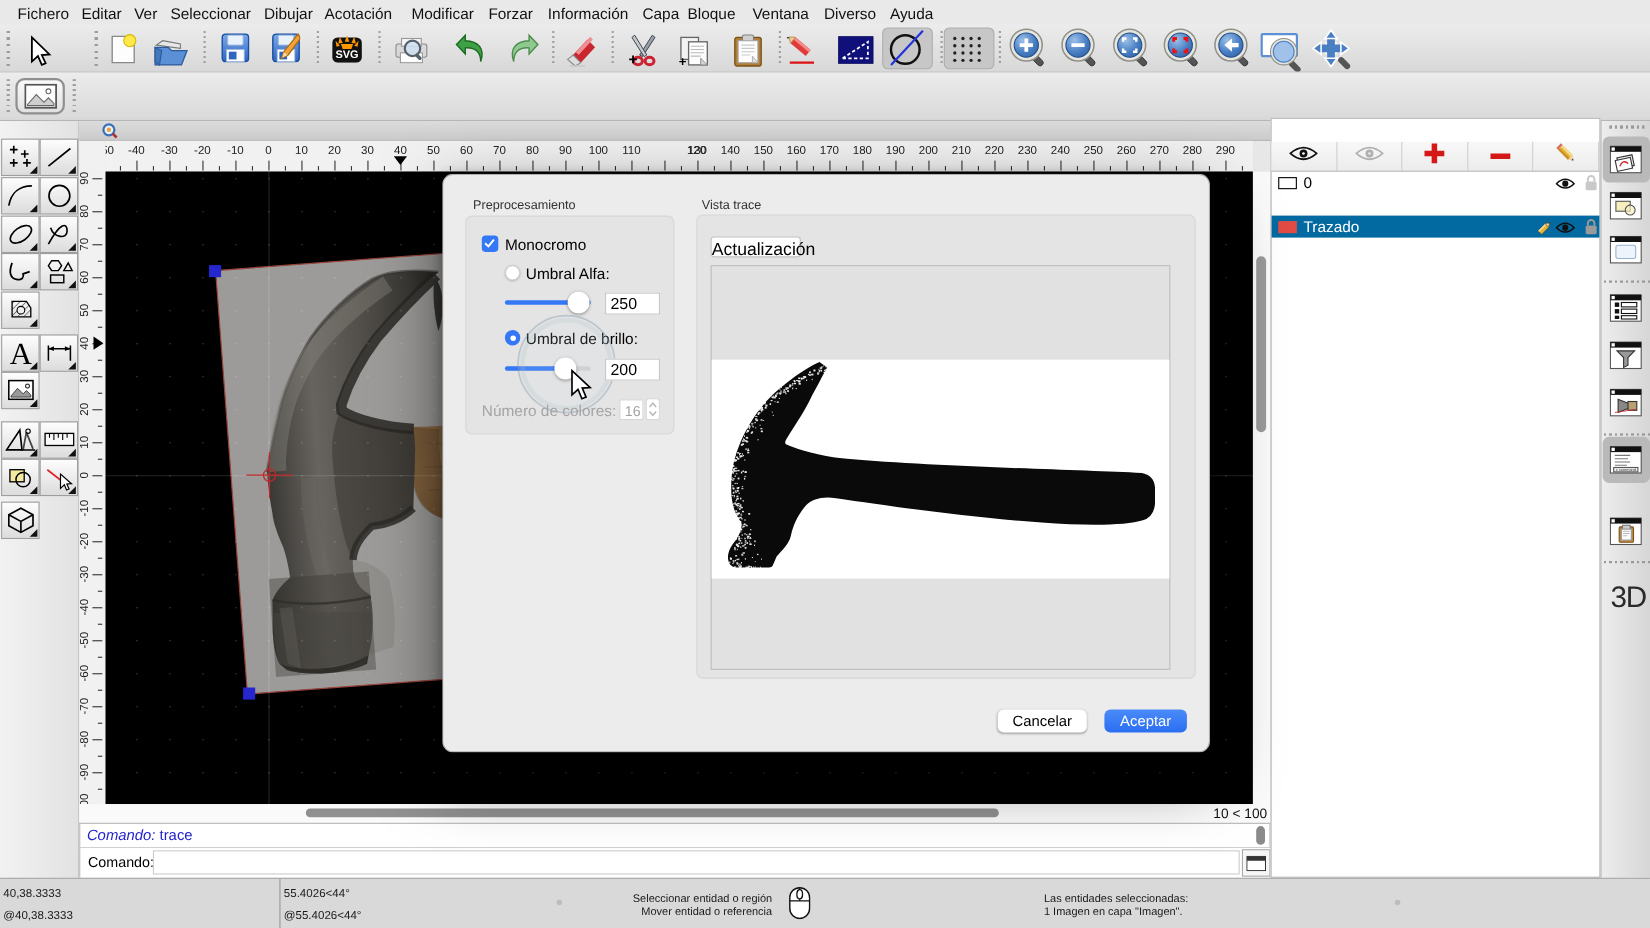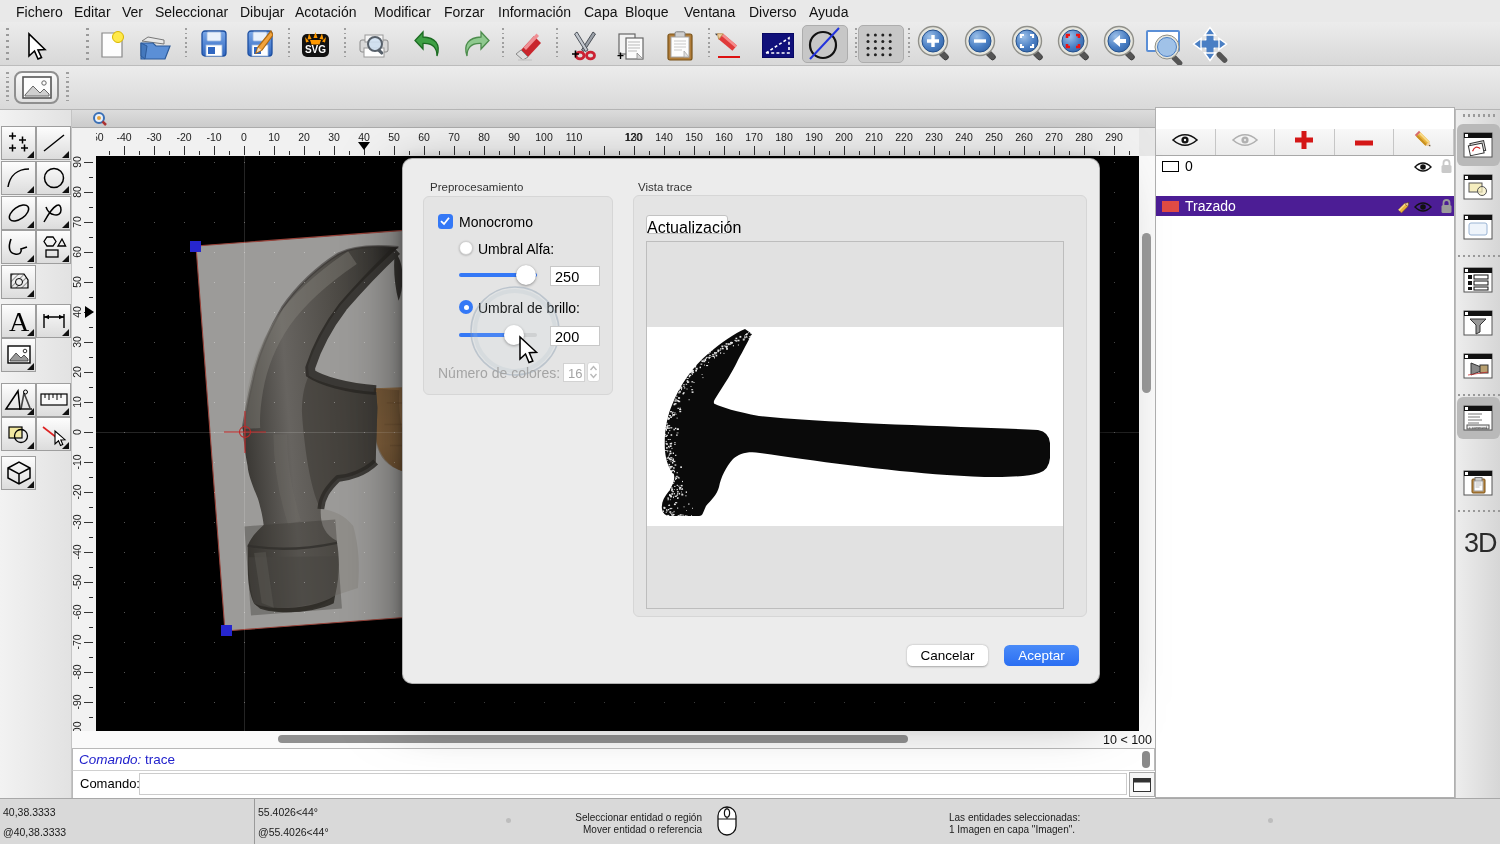--- a/index.html
+++ b/index.html
@@ -748,21 +748,21 @@
       <span class="abs" style="left:29px;top:2px">0</span>
       <div class="abs" style="left:258px;top:4px"><svg width="18" height="12">
           <path d="M1 6 Q9 -2 17 6 Q9 14 1 6 Z" fill="none" stroke="#111" stroke-width="1.4"></path>
           <circle cx="9" cy="6" r="2.8" fill="#111"></circle>
         </svg></div>
       <div class="abs" style="left:284px;top:2px"><svg width="13" height="16">
           <path d="M3.5 7 V5 a3 3 0 0 1 6 0 V7" fill="none" stroke="#c9c9c9" stroke-width="1.8"></path>
           <rect x="1.5" y="7" width="10" height="8" rx="1.5" fill="#c9c9c9"></rect>
         </svg></div>
     </div>
-    <div class="abs" style="left:0;top:88px;width:298px;height:20px;background:#4c1d95;color:#fff;font-size:14px">
+    <div class="abs" style="left:0;top:88px;width:298px;height:20px;background:#0369a1;color:#fff;font-size:14px">
       <div class="abs" style="left:6px;top:4.5px;width:17px;height:11px;background:#e14b44"></div>
       <span class="abs" style="left:29px;top:2px">Trazado</span>
       <div class="abs" style="left:240px;top:3px"><svg width="16" height="16">
           <g transform="rotate(-45 8 8)" stroke="#7a5a18" stroke-width="0.5">
             <rect x="2" y="6" width="9" height="4.4" fill="#e8b23a"></rect>
             <rect x="2" y="6" width="9" height="1.6" fill="#f6d98a" stroke="none"></rect>
             <path d="M11 6 l3.6 2.2 l-3.6 2.2 z" fill="#f0cfa0"></path>
             <path d="M13.6 7.6 l1.2 0.6 l-1.2 0.7 z" fill="#222" stroke="none"></path>
           </g>
         </svg></div>

